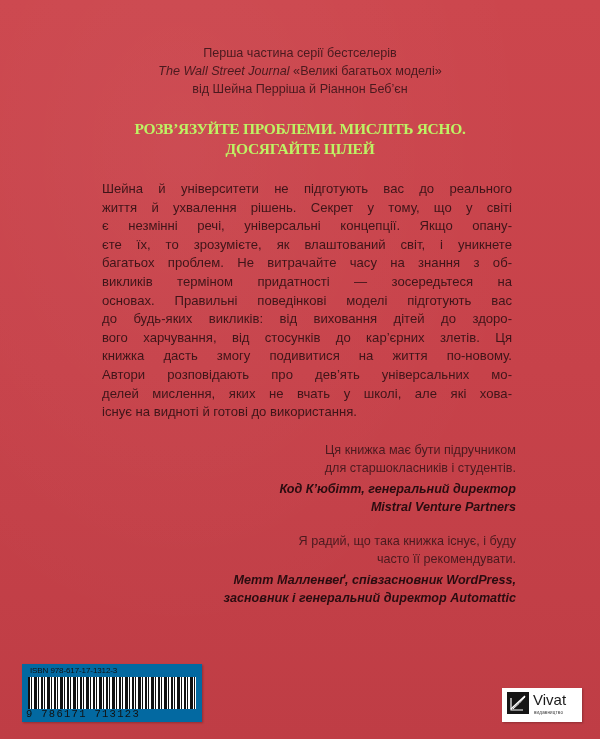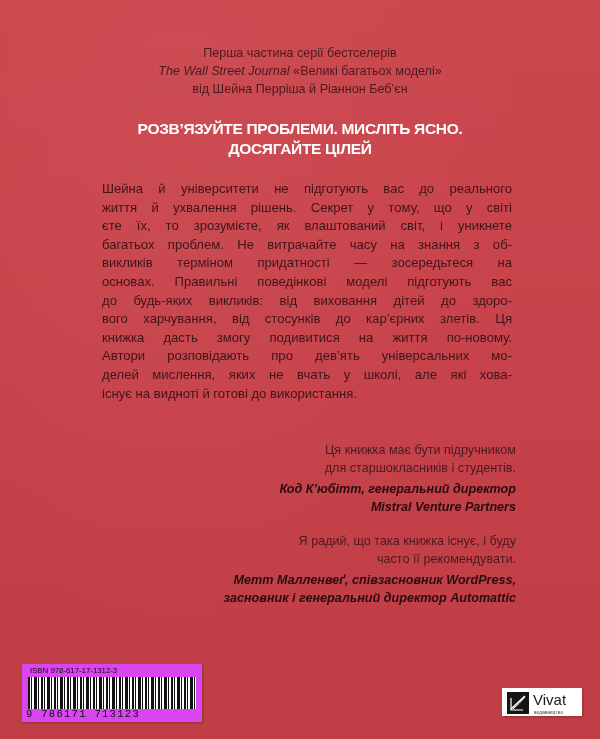--- a/index.html
+++ b/index.html
@@ -14,58 +14,58 @@
   }
   .cover { position: absolute; inset: 0; }
   .series {
     position: absolute; left: 0; right: 0; top: 44px;
     text-align: center; font-size: 12.6px; line-height: 18px; color: #4a1a1f;
   }
   .series i { font-style: italic; text-align: center; }
   .headline {
     position: absolute; left: 0; right: 0; top: 119px;
     text-align: center; font-weight: bold; font-size: 15.5px; line-height: 20px;
-    color: #ffffff; letter-spacing: -0.3px;
+    color: #bef264; letter-spacing: -0.3px; font-family: Liberation Serif, serif;
   }
   .body-text {
     position: absolute; left: 102px; width: 410px; top: 180px;
     font-size: 13.1px; line-height: 18.6px; color: #3f1519;
     text-align: justify; text-align-last: left;
   }
   .body-text .ln { display: block; white-space: nowrap; text-align: justify; text-align-last: justify; }
   .body-text .ln.last { text-align-last: left; }
   .quote {
     position: absolute; right: 84px; text-align: right;
     font-size: 12.6px; line-height: 17.5px; color: #4a1a1f;
   }
   .quote .attr { font-style: italic; font-weight: bold; color: #2a0c10; margin-top: 4px; }
   .q1 { top: 442px; }
   .q2 { top: 533px; }
   .barcode {
     position: absolute; left: 22px; top: 664px; width: 180px; height: 58px;
-    background: #d946ef; box-shadow: 1px 1px 2px rgba(0,0,0,0.25);
+    background: #0369a1; box-shadow: 1px 1px 2px rgba(0,0,0,0.25);
   }
   .isbn-top {
     position: absolute; left: 8px; top: 2px; font-size: 8px; color: #111;
     font-family: "Liberation Sans", sans-serif; letter-spacing: -0.1px;
   }
   .bars {
     position: absolute; left: 6px; top: 13px; width: 168px; height: 32px;
     background: repeating-linear-gradient(90deg,
       #111 0px, #111 2px, #fff 2px, #fff 3px,
       #111 3px, #111 4px, #fff 4px, #fff 6px,
       #111 6px, #111 9px, #fff 9px, #fff 10px,
       #111 10px, #111 11px, #fff 11px, #fff 13px);
   }
   .isbn-num {
     position: absolute; left: 4px; bottom: 2px; font-size: 10.5px; color: #111;
     font-family: "Liberation Mono", monospace; letter-spacing: 1.3px;
   }
   .logo {
-    position: absolute; left: 502px; top: 688px; width: 80px; height: 28px;
+    position: absolute; left: 502px; top: 688px; width: 80px; height: 34px;
     background: #fff; box-shadow: 1px 1px 2px rgba(0,0,0,0.25);
   }
   .logo-mark {
     position: absolute; left: 5px; top: 4px; width: 22px; height: 22px; background: #151515;
   }
   .logo-name {
     position: absolute; left: 31px; top: 3px; font-size: 15px; color: #1a1a1a;
     font-family: "Liberation Sans", sans-serif;
   }
   .logo-sub {
@@ -85,20 +85,21 @@
   </div>
 
   <div class="headline">
     <div>РОЗВ’ЯЗУЙТЕ ПРОБЛЕМИ. МИСЛІТЬ ЯСНО.</div>
     <div>ДОСЯГАЙТЕ ЦІЛЕЙ</div>
   </div>
 
   <div class="body-text">
     <span class="ln">Шейна й університети не підготують вас до реального</span>
     <span class="ln">життя й ухвалення рішень. Секрет у тому, що у світі</span>
+    <span class="ln">є незмінні речі, універсальні концепції. Якщо опану-</span>
     <span class="ln">єте їх, то зрозумієте, як влаштований світ, і уникнете</span>
     <span class="ln">багатьох проблем. Не витрачайте часу на знання з об-</span>
     <span class="ln">викликів терміном придатності — зосередьтеся на</span>
     <span class="ln">основах. Правильні поведінкові моделі підготують вас</span>
     <span class="ln">до будь-яких викликів: від виховання дітей до здоро-</span>
     <span class="ln">вого харчування, від стосунків до кар’єрних злетів. Ця</span>
     <span class="ln">книжка дасть змогу подивитися на життя по-новому.</span>
     <span class="ln">Автори розповідають про дев’ять універсальних мо-</span>
     <span class="ln">делей мислення, яких не вчать у школі, але які хова-</span>
     <span class="ln last">існує на видноті й готові до використання.</span>

